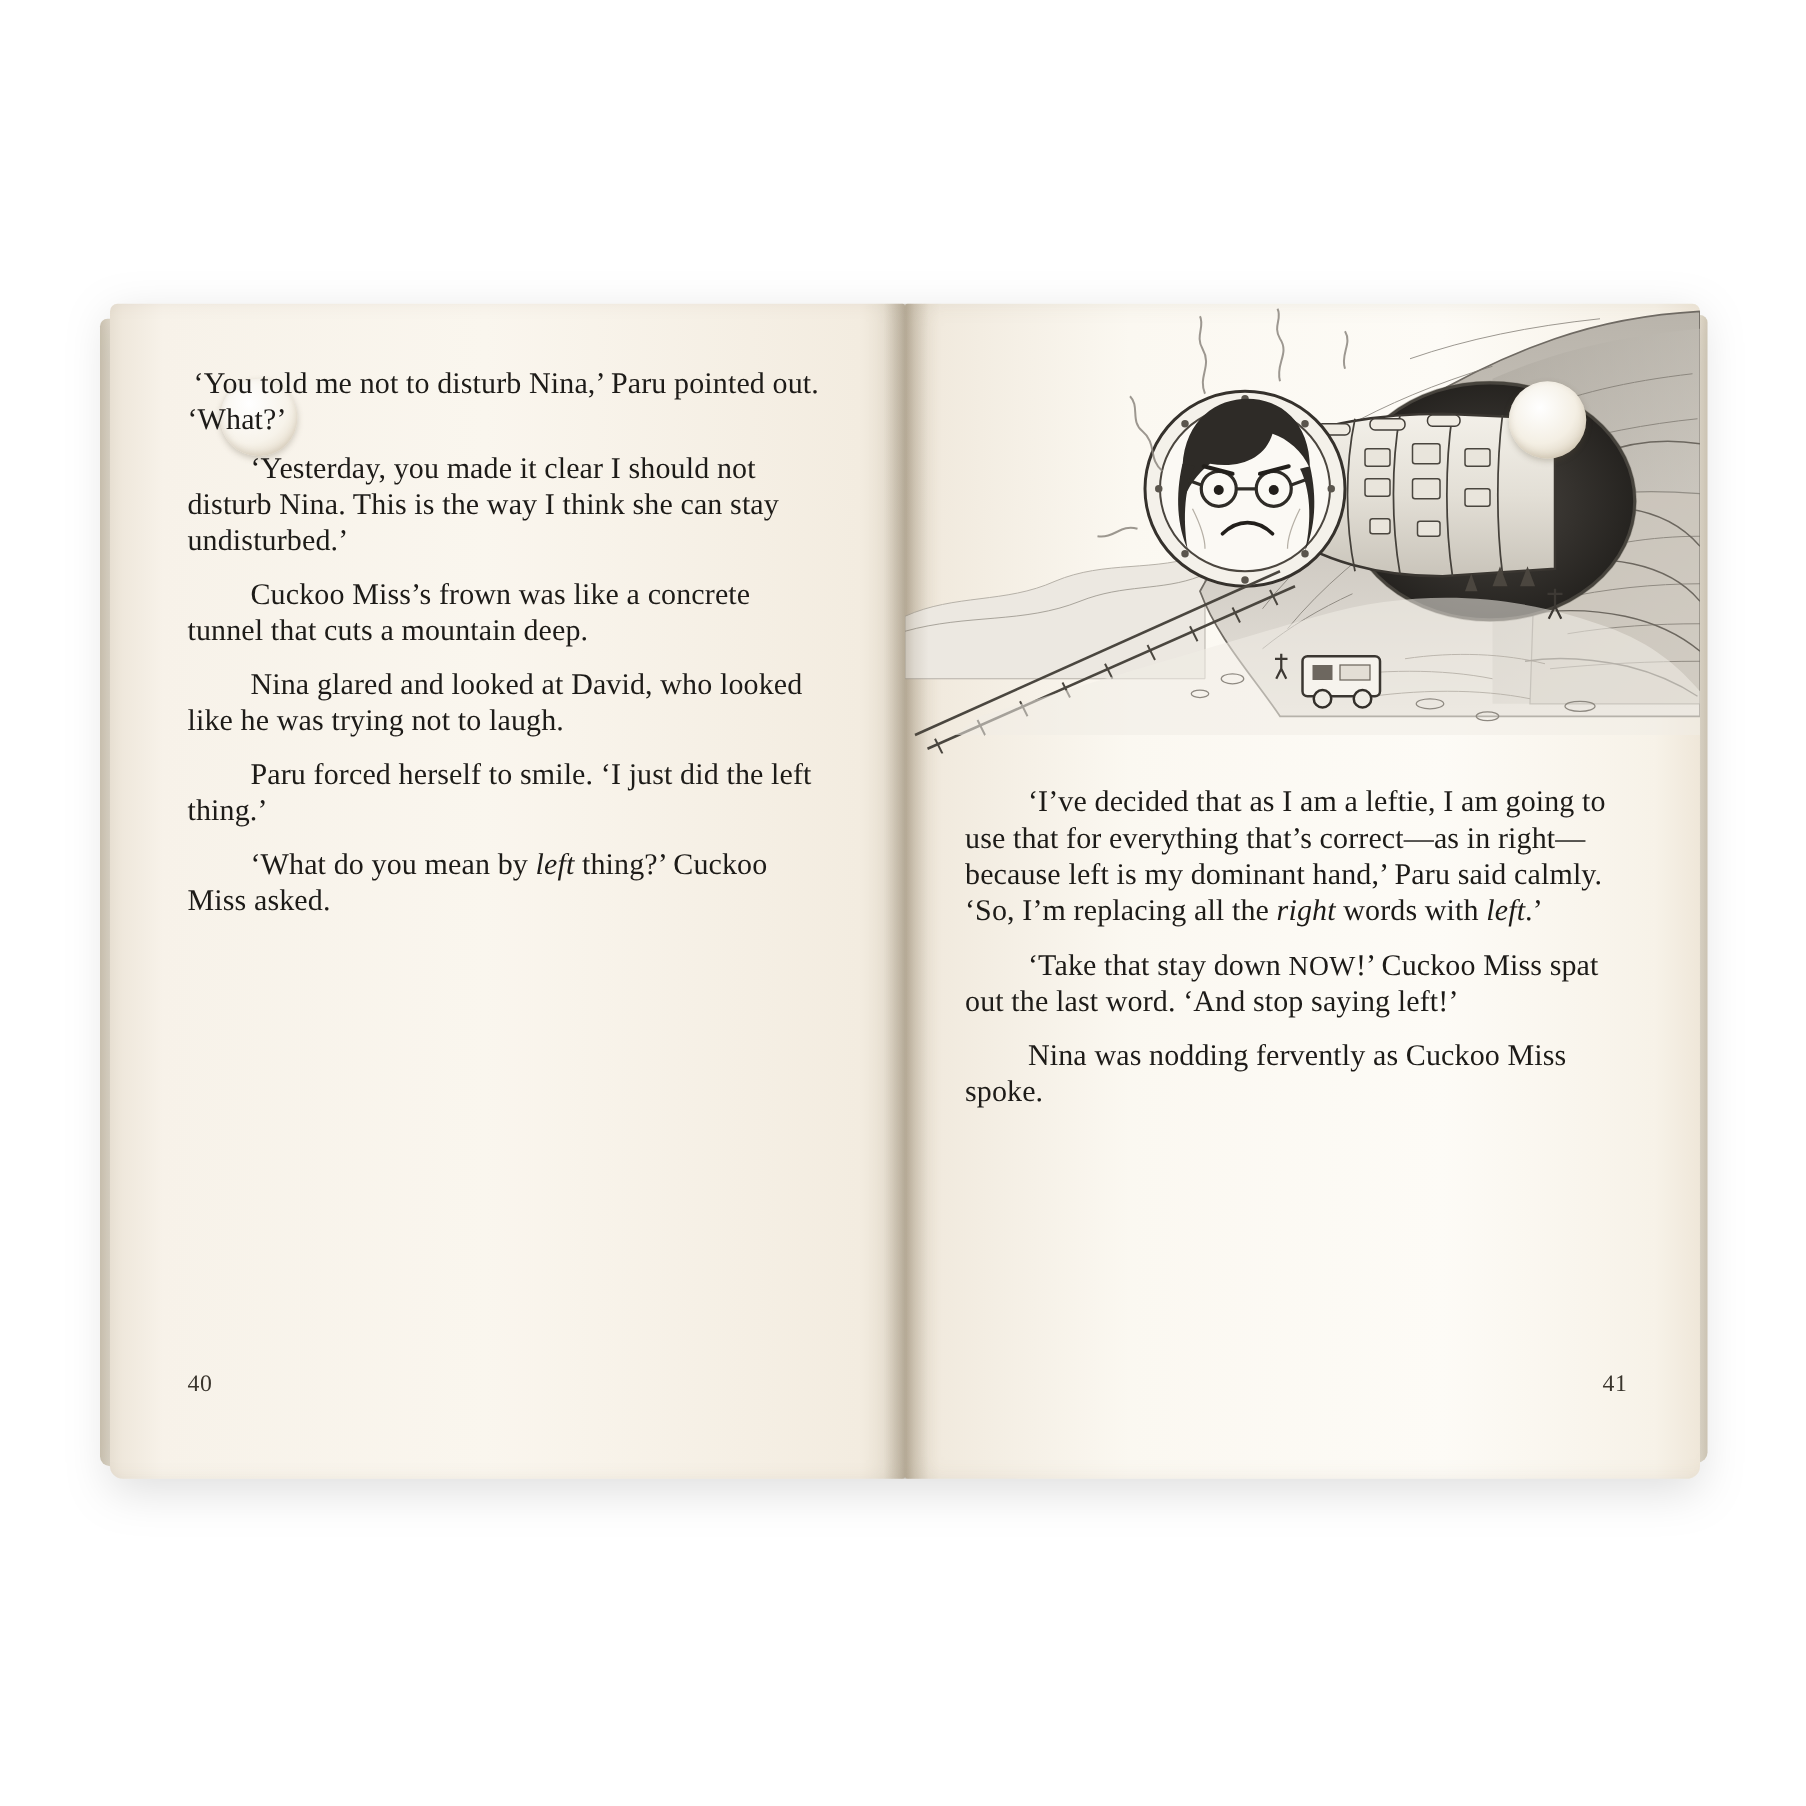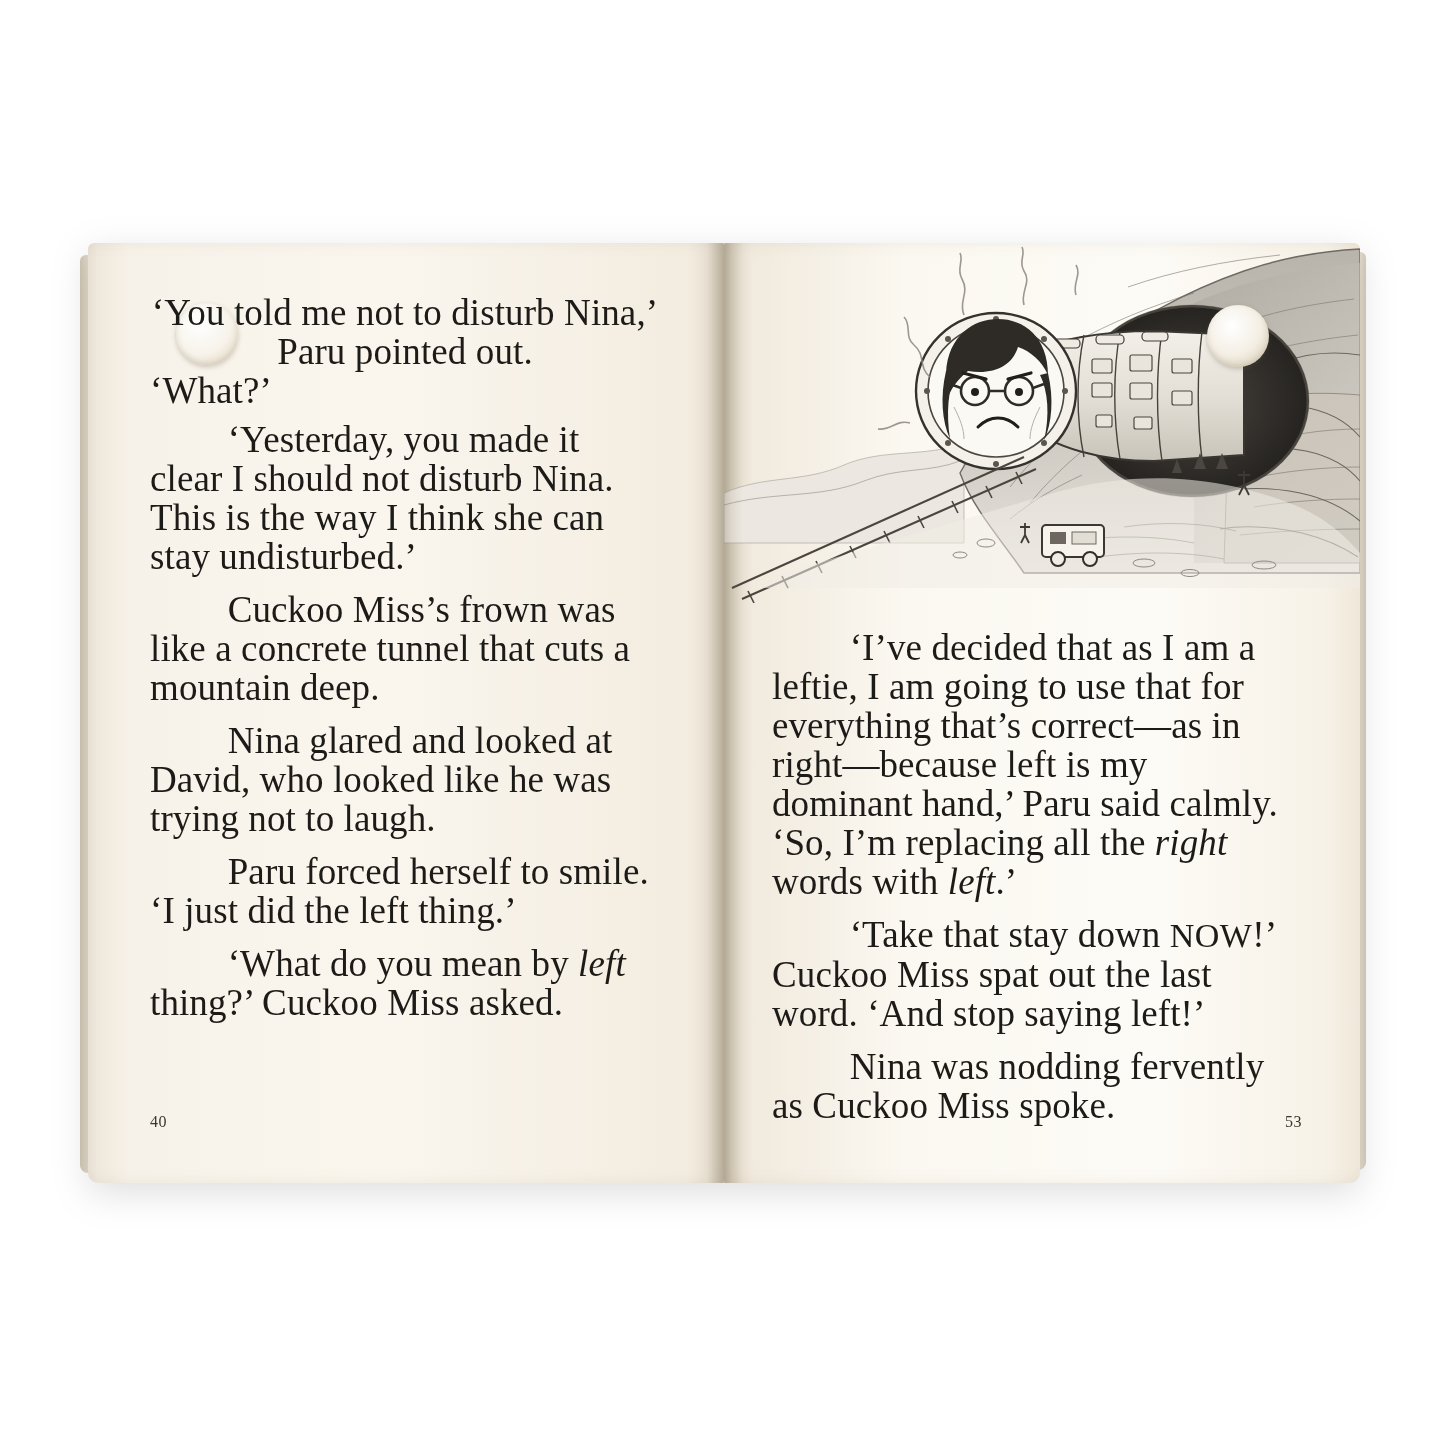--- a/index.html
+++ b/index.html
@@ -90,22 +90,22 @@
     top: 252px;
     width: 10px;
     height: 918px;
     border-radius: 0 6px 8px 0;
     background: linear-gradient(to left, #d6cdbb, #f0e9dc);
   }
 
   
   .col {
     position: absolute;
-    font-size: 37px;
-    line-height: 39px;
+    font-size: 24px;
+    line-height: 29px;
     color: #1d1b18;
     letter-spacing: 0.1px;
   }
   .col.left-col {
     left: 62px;
     top: 50px;
     width: 510px;
   }
   .col.right-col {
     left: 48px;
@@ -127,22 +127,22 @@
     letter-spacing: 0.4px;
   }
 
   .opening {
     text-align: center;
     text-indent: 0;
   }
 
   .folio {
     position: absolute;
-    bottom: 52px;
-    font-size: 16px;
+    bottom: 64px;
+    font-size: 19px;
     color: #3a352d;
     letter-spacing: 0.5px;
   }
   .folio.l { left: 62px; }
   .folio.r { right: 58px; }
 
   
   .illo {
     position: absolute;
     left: 0px;
@@ -409,18 +409,18 @@
         </p>
 
         <p class="para" style="margin-top:14px;">
           <span>‘Take that stay down </span><span class="smallcaps">NOW</span><span>!’ Cuckoo Miss spat out the last word. ‘And stop saying left!’</span>
         </p>
 
         <p class="para" style="margin-top:14px;">Nina was nodding fervently as Cuckoo Miss spoke.</p>
 
       </div>
 
-      <div class="folio r">53</div>
+      <div class="folio r">41</div>
     </div>
 
     <div class="spine"></div>
   </div>
 </div>
 
 </body></html>

